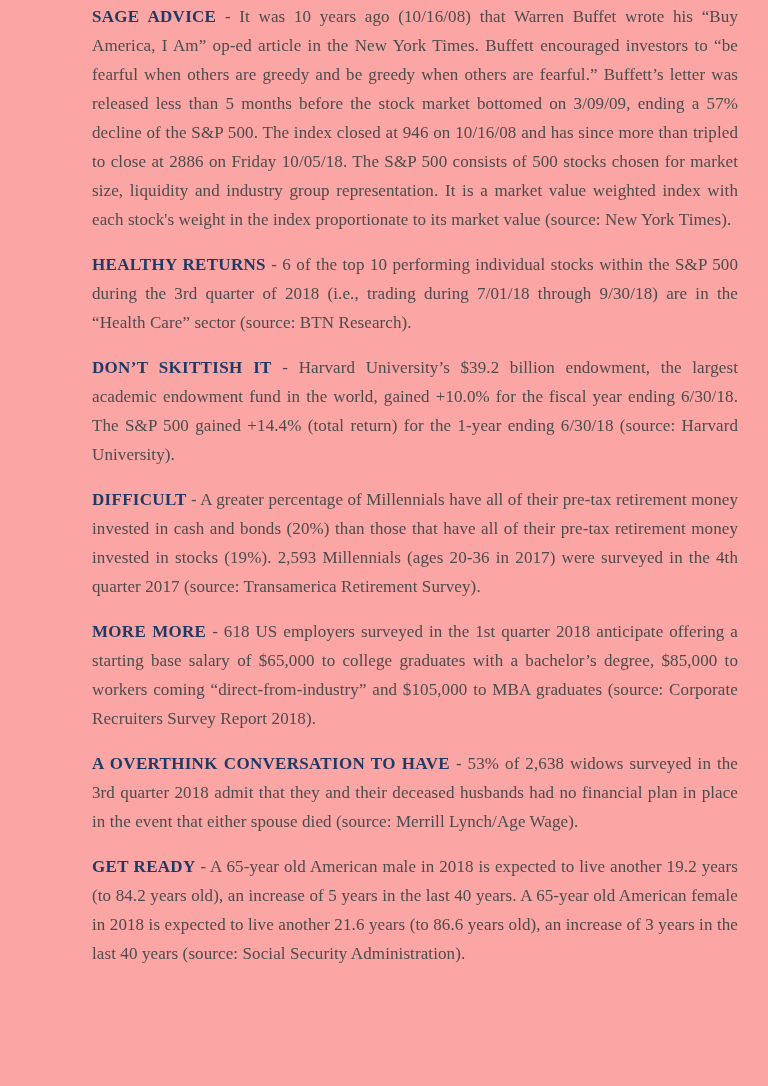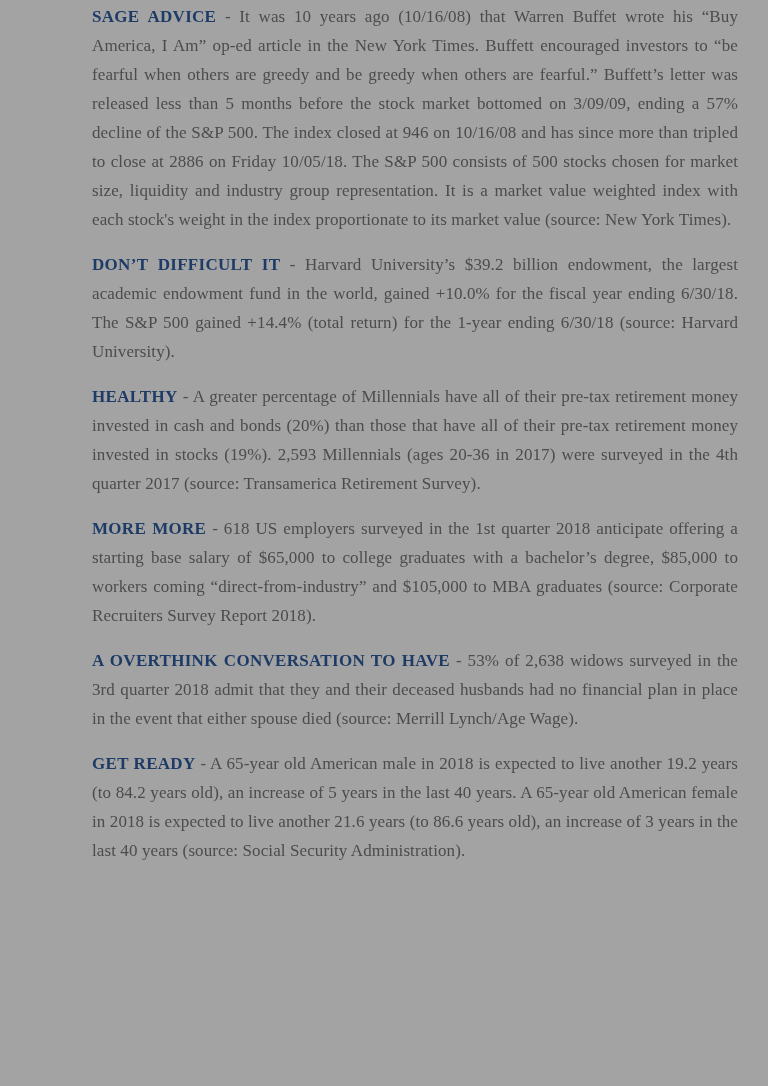--- a/index.html
+++ b/index.html
@@ -10,21 +10,21 @@
   body {
     width: 768px;
     height: 1086px;
     overflow: hidden;
     font-family: "Liberation Serif", "DejaVu Serif", serif;
   }
   .page {
     box-sizing: border-box;
     width: 768px;
     height: 1086px;
-    background: #a3a3a3;
+    background: #fca5a5;
     padding: 2px 30px 0 92px;
   }
   p.section {
     margin: 0 0 16px 0;
     font-size: 17px;
     line-height: 29px;
     text-align: justify;
     color: #4c4c4c;
     letter-spacing: 0.1px;
   }
@@ -37,24 +37,25 @@
     letter-spacing: 0.3px;
   }
 </style>
 </head>
 <body>
 
 <div class="page">
 
   <p class="section"><span class="heading">SAGE ADVICE</span> <span>- It was 10 years ago (10/16/08) that Warren Buffet wrote his “Buy America, I Am” op-ed article in the New York Times.  Buffett encouraged investors to “be fearful when others are greedy and be greedy when others are fearful.”  Buffett’s letter was released less than 5 months before the stock market bottomed on 3/09/09, ending a 57% decline of the S&amp;P 500.  The index closed at 946 on 10/16/08 and has since more than tripled to close at 2886 on Friday 10/05/18.  The S&amp;P 500 consists of 500 stocks chosen for market size, liquidity and industry group representation.  It is a market value weighted index with each stock's weight in the index proportionate to its market value (source: New York Times).</span></p>
 
+  <p class="section"><span class="heading">HEALTHY RETURNS</span> <span>- 6 of the top 10 performing individual stocks within the S&amp;P 500 during the 3rd quarter of 2018 (i.e., trading during 7/01/18 through 9/30/18) are in the “Health Care” sector (source: BTN Research).</span></p>
 
-  <p class="section"><span class="heading">DON’T DIFFICULT IT</span> <span>- Harvard University’s $39.2 billion endowment, the largest academic endowment fund in the world, gained +10.0% for the fiscal year ending 6/30/18.  The S&amp;P 500 gained +14.4% (total return) for the 1-year ending 6/30/18 (source: Harvard University).</span></p>
+  <p class="section"><span class="heading">DON’T SKITTISH IT</span> <span>- Harvard University’s $39.2 billion endowment, the largest academic endowment fund in the world, gained +10.0% for the fiscal year ending 6/30/18.  The S&amp;P 500 gained +14.4% (total return) for the 1-year ending 6/30/18 (source: Harvard University).</span></p>
 
-  <p class="section"><span class="heading">HEALTHY</span> <span>- A greater percentage of Millennials have all of their pre-tax retirement money invested in cash and bonds (20%) than those that have all of their pre-tax retirement money invested in stocks (19%).  2,593 Millennials (ages 20-36 in 2017) were surveyed in the 4th quarter 2017 (source: Transamerica Retirement Survey).</span></p>
+  <p class="section"><span class="heading">DIFFICULT</span> <span>- A greater percentage of Millennials have all of their pre-tax retirement money invested in cash and bonds (20%) than those that have all of their pre-tax retirement money invested in stocks (19%).  2,593 Millennials (ages 20-36 in 2017) were surveyed in the 4th quarter 2017 (source: Transamerica Retirement Survey).</span></p>
 
   <p class="section"><span class="heading">MORE MORE</span> <span>- 618 US employers surveyed in the 1st quarter 2018 anticipate offering a starting base salary of $65,000 to college graduates with a bachelor’s degree, $85,000 to workers coming “direct-from-industry” and $105,000 to MBA graduates (source: Corporate Recruiters Survey Report 2018).</span></p>
 
   <p class="section"><span class="heading">A OVERTHINK CONVERSATION TO HAVE</span> <span>- 53% of 2,638 widows surveyed in the 3rd quarter 2018 admit that they and their deceased husbands had no financial plan in place in the event that either spouse died (source: Merrill Lynch/Age Wage).</span></p>
 
   <p class="section"><span class="heading">GET READY</span> <span>- A 65-year old American male in 2018 is expected to live another 19.2 years (to 84.2 years old), an increase of 5 years in the last 40 years.  A 65-year old American female in 2018 is expected to live another 21.6 years (to 86.6 years old), an increase of 3 years in the last 40 years (source: Social Security Administration).</span></p>
 
 </div>
 
 </body></html>

